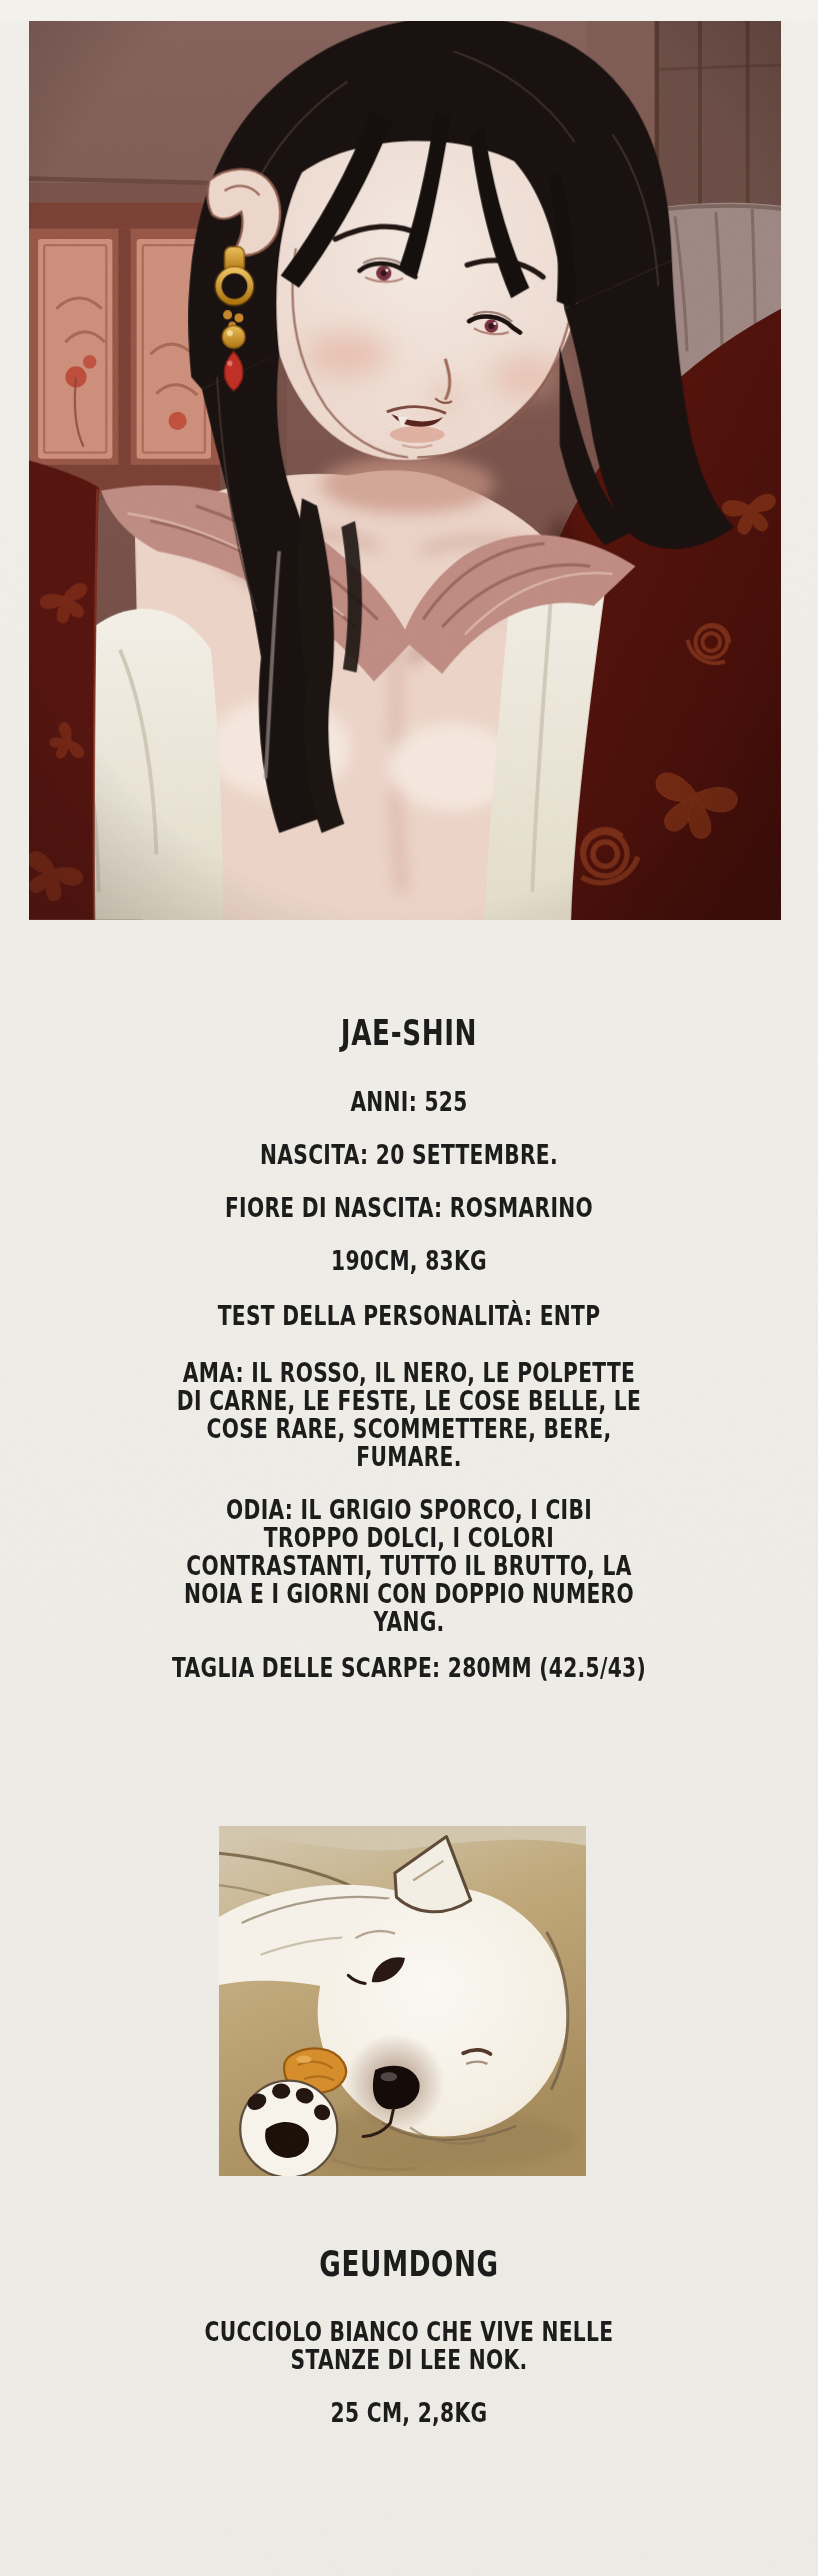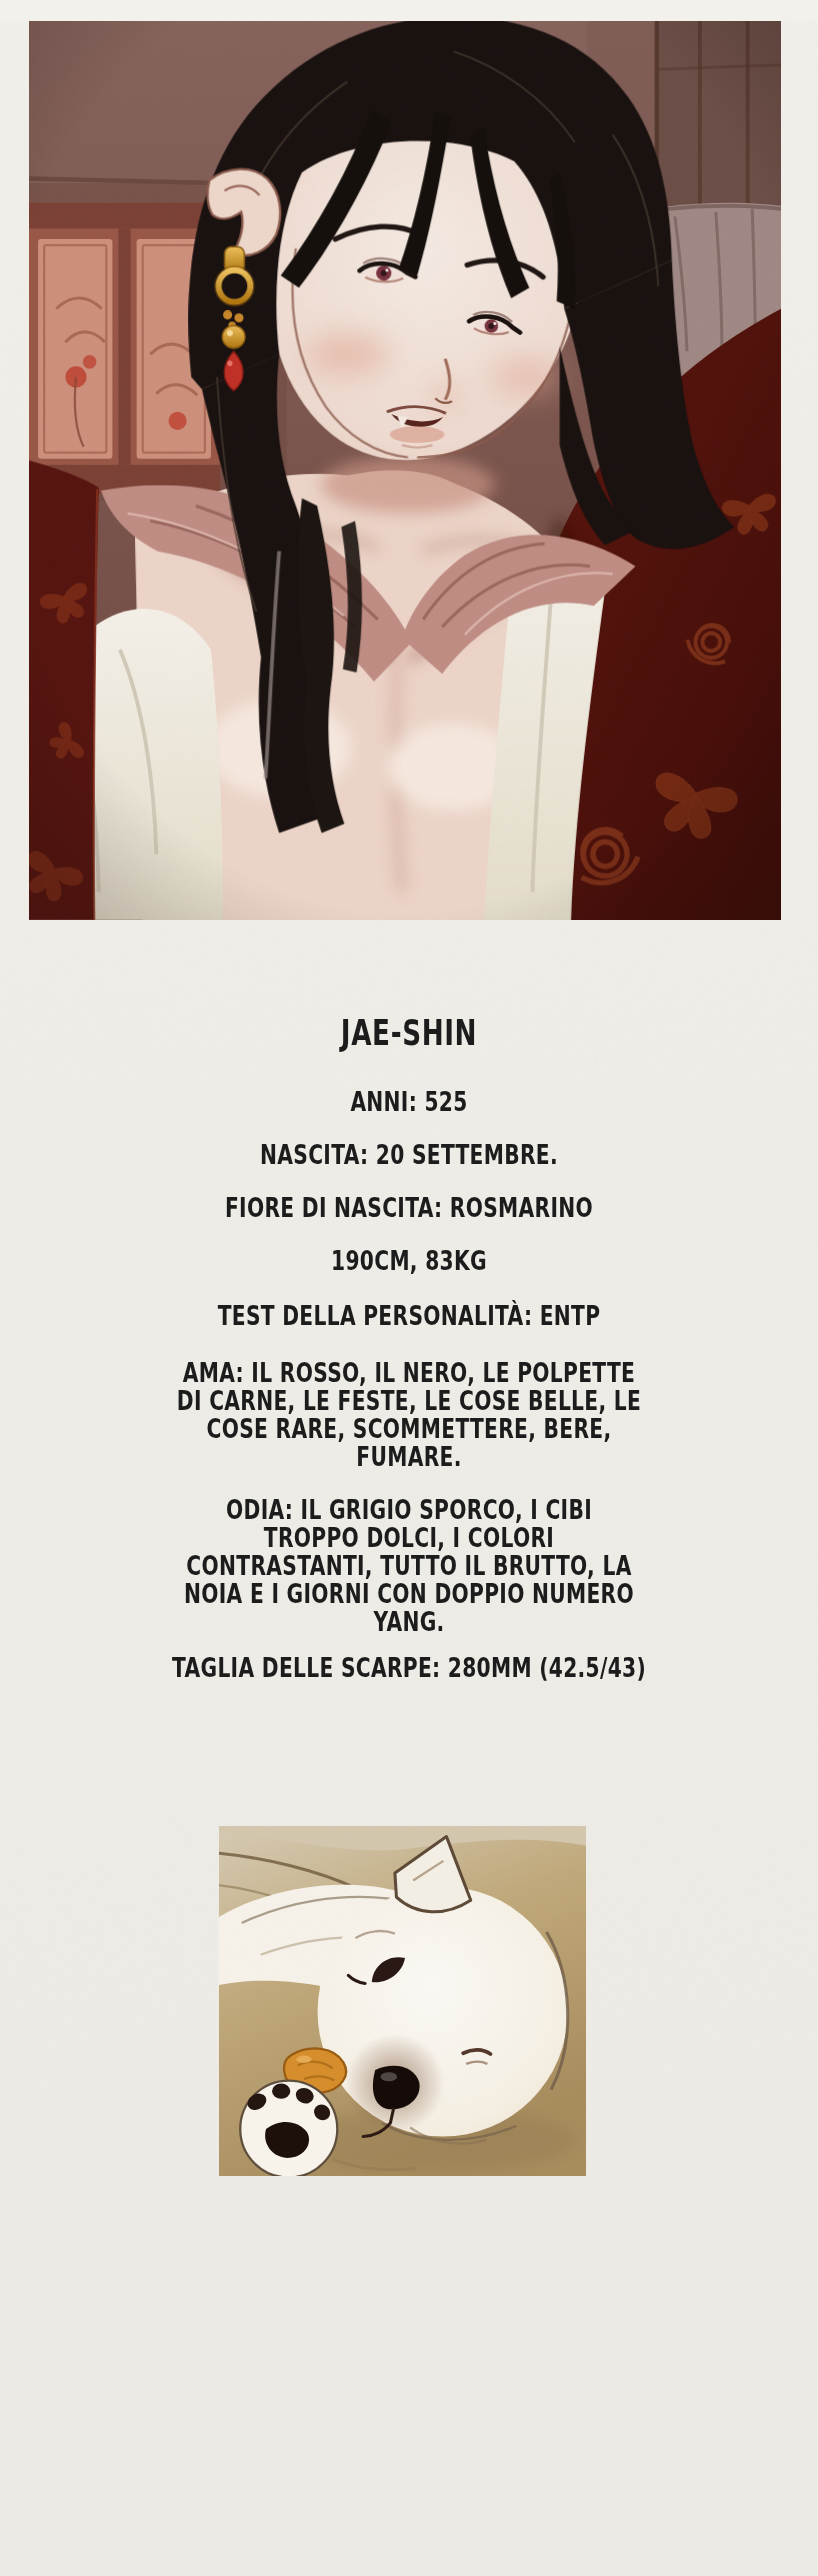--- a/index.html
+++ b/index.html
@@ -348,20 +348,26 @@
       <g fill="#241611">
         <ellipse cx="50" cy="364" rx="13" ry="10" transform="rotate(-30 50 364)"></ellipse>
         <ellipse cx="82" cy="350" rx="12" ry="10"></ellipse>
         <ellipse cx="113" cy="356" rx="12" ry="10" transform="rotate(20 113 356)"></ellipse>
         <ellipse cx="136" cy="378" rx="11" ry="10" transform="rotate(40 136 378)"></ellipse>
       </g>
       <path d="M150,440 C 180,452 220,456 260,452" stroke="#8f7850" stroke-width="4" fill="none" opacity=".4"></path>
     </svg>
   </figure>
 
+  <section>
+    <h2 class="t petname">GEUMDONG</h2>
+    <p class="t petdesc">CUCCIOLO BIANCO CHE VIVE NELLE
+STANZE DI LEE NOK.</p>
+    <p class="t petsize">25 CM, 2,8KG</p>
+  </section>
 
   <svg class="grain" width="818" height="2576" viewBox="0 0 1080 3400">
     <filter id="grainF">
       <feTurbulence type="fractalNoise" baseFrequency="0.55" numOctaves="2" stitchTiles="stitch"></feTurbulence>
       <feColorMatrix type="matrix" values="0 0 0 0 0.12  0 0 0 0 0.11  0 0 0 0 0.09  0 0 0 0.06 0"></feColorMatrix>
     </filter>
     <rect width="1080" height="3400" filter="url(#grainF)"></rect>
   </svg>
 
 </div>

